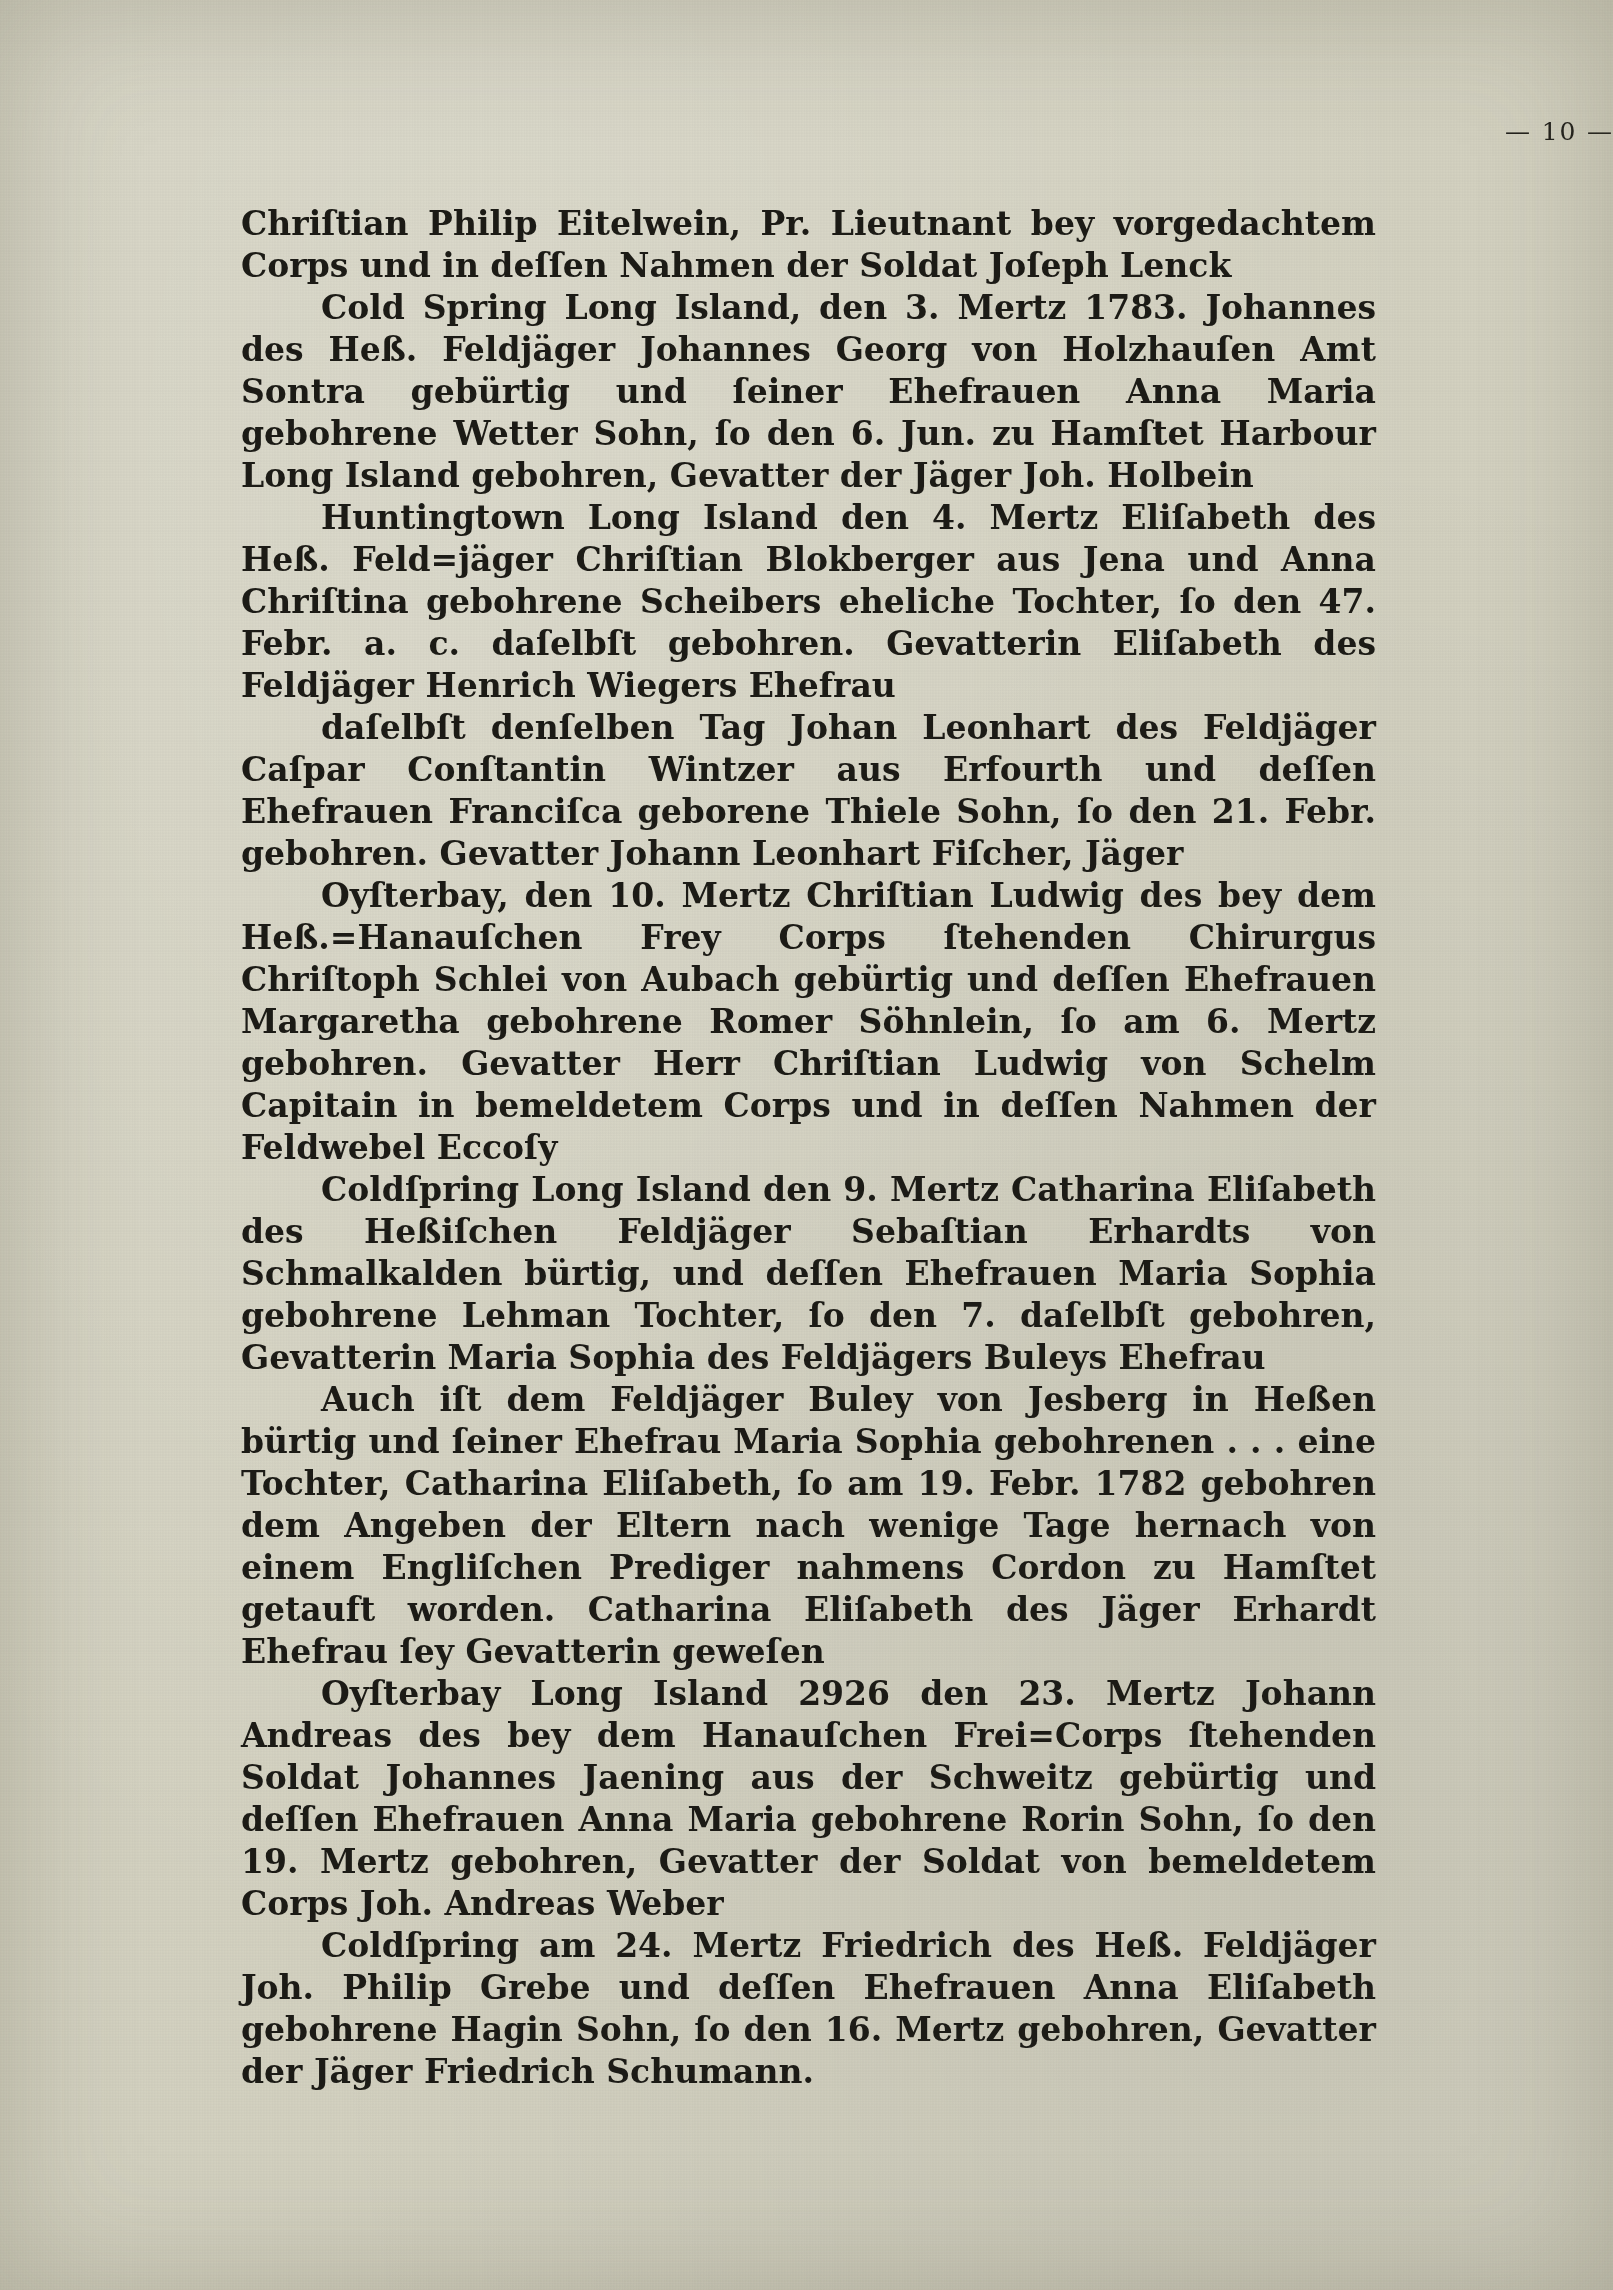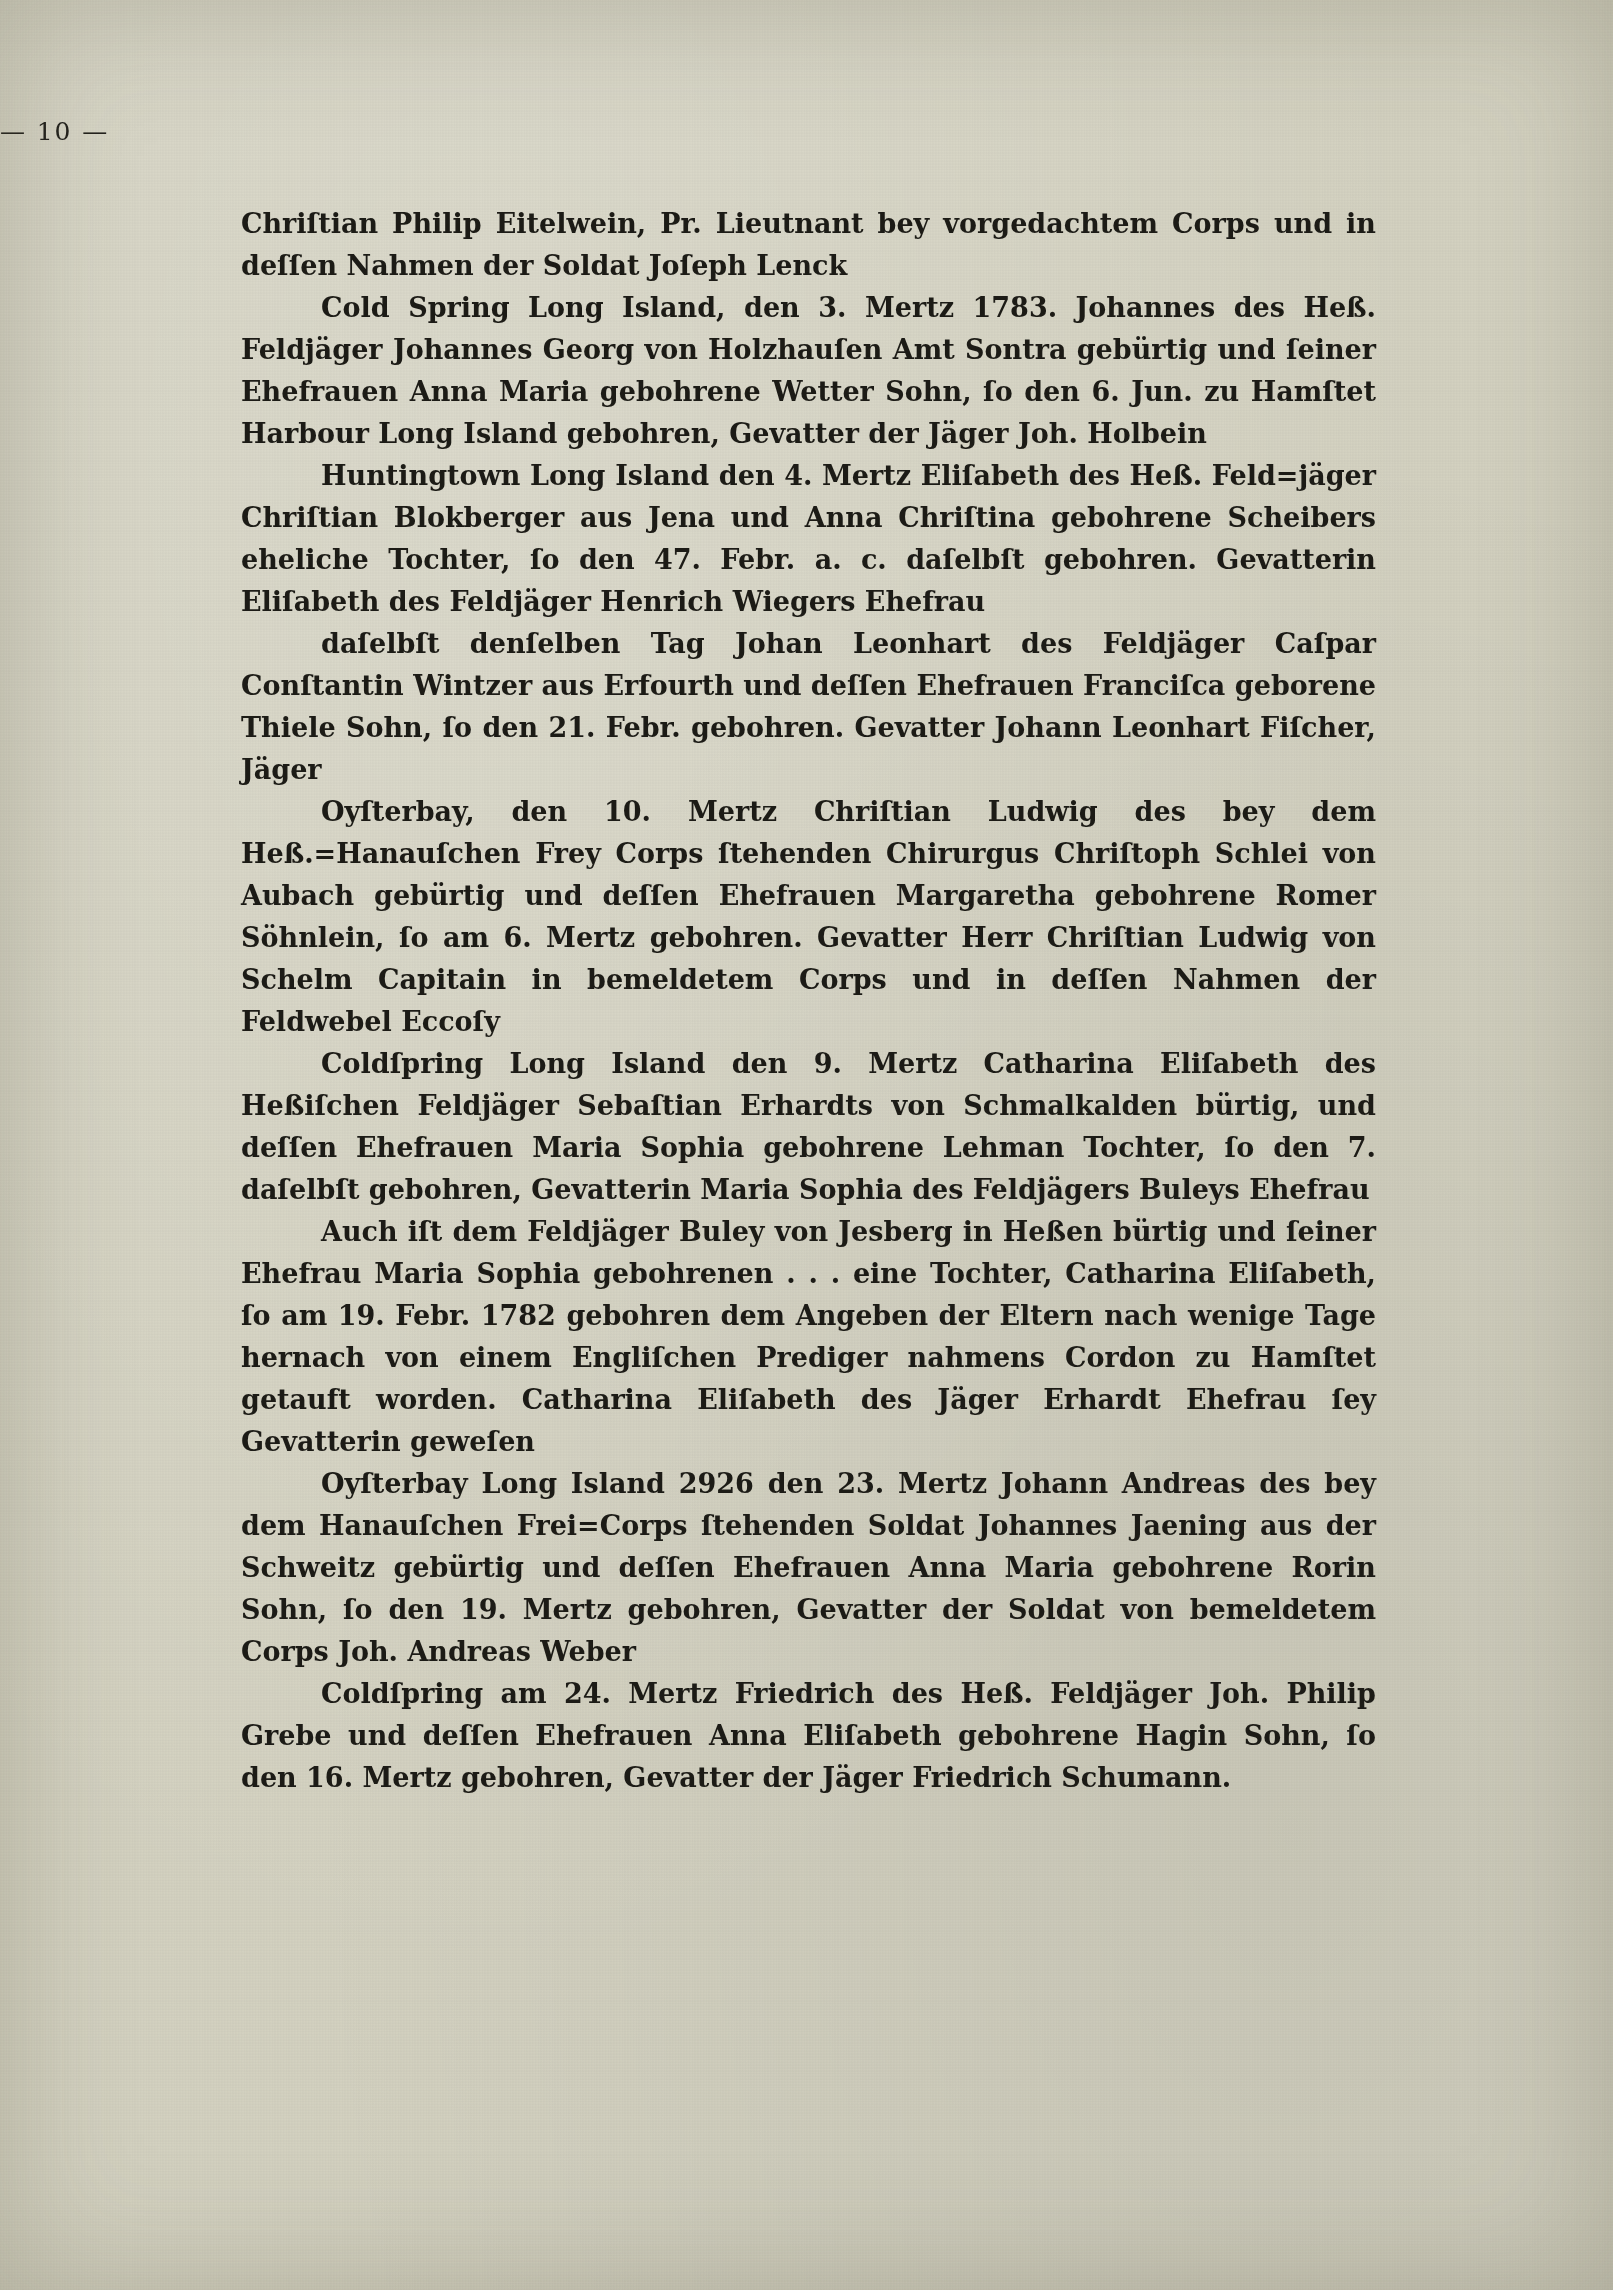--- a/index.html
+++ b/index.html
@@ -35,35 +35,35 @@
     position: absolute;
     inset: 0;
     pointer-events: none;
     box-shadow: inset 0 0 131px rgba(90,85,65,0.28);
   }
   .folio {
     position: absolute;
     top: 117px;
     left: 0;
     width: 1614px;
-    text-align: left;
+    text-align: right;
     font-size: 25px;
     letter-spacing: 1.9px;
     color: #22211c;
     font-family: "DejaVu Serif", serif;
   }
   .textblock {
     position: absolute;
     top: 203px;
     left: 241px;
     width: 1135px;
     color: #1c1b16;
     font-family: "DejaVu Serif", serif;
     font-weight: 700;
-    font-size: 27px;
+    font-size: 33px;
     line-height: 42px;
     text-align: justify;
     text-justify: inter-word;
     -webkit-font-smoothing: none;
   }
   .textblock p {
     margin: 0;
     text-indent: 80px;
   }
   .textblock p.noindent {

